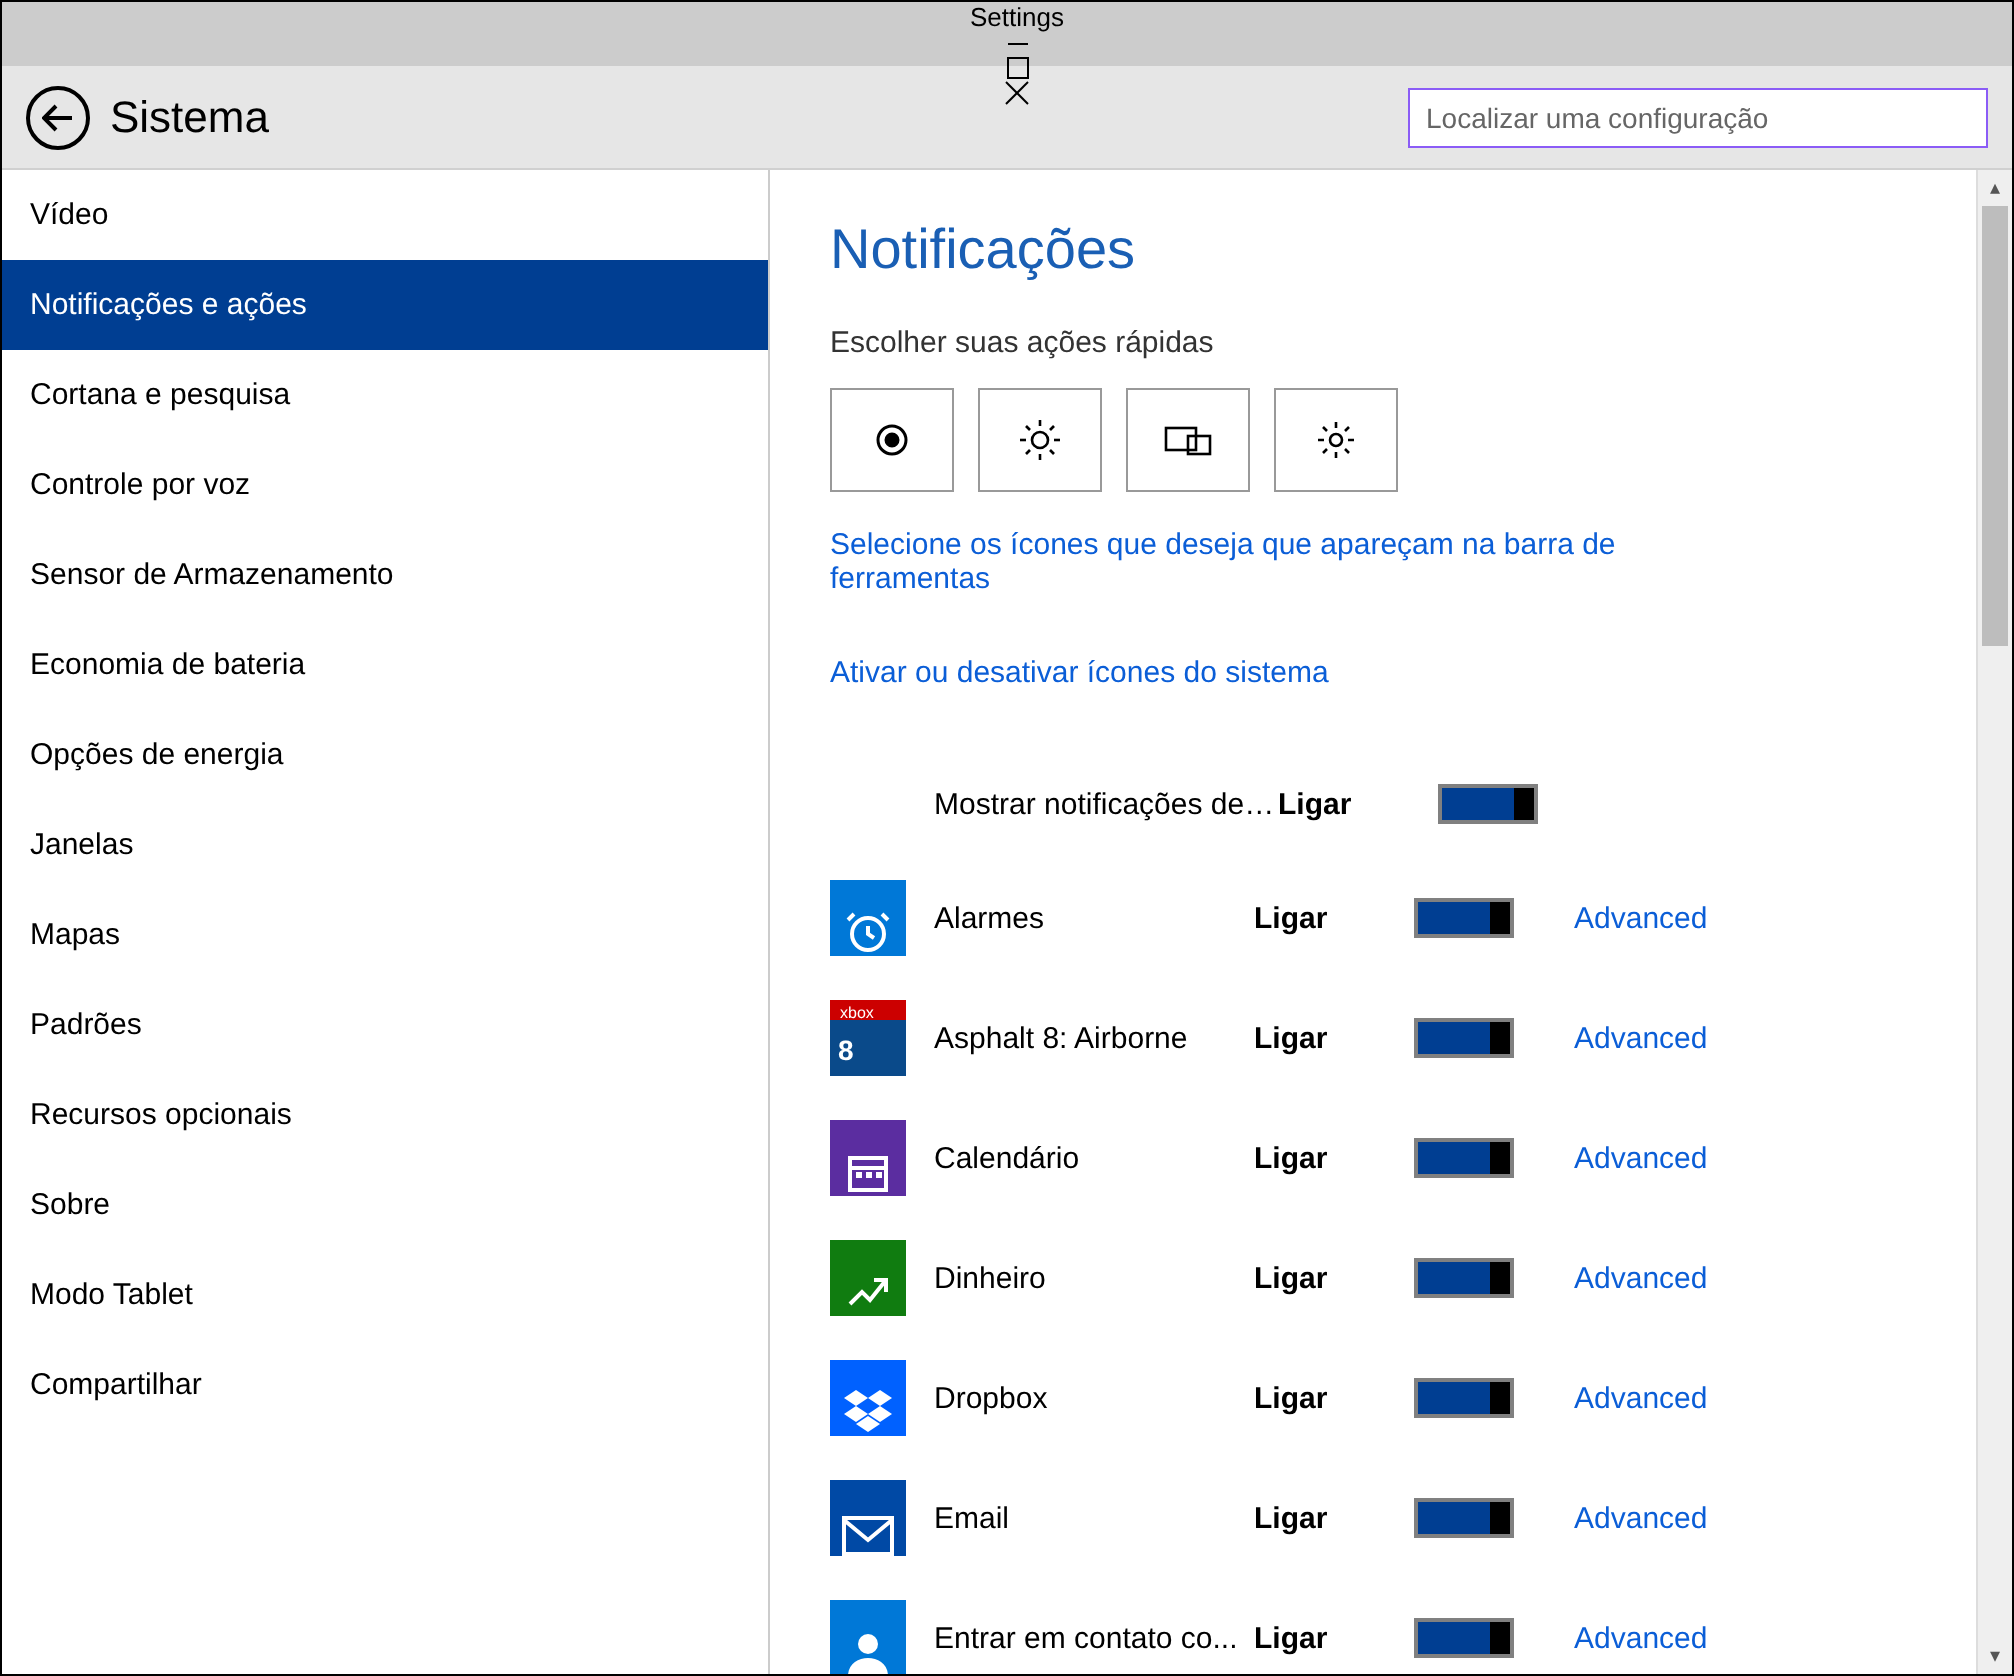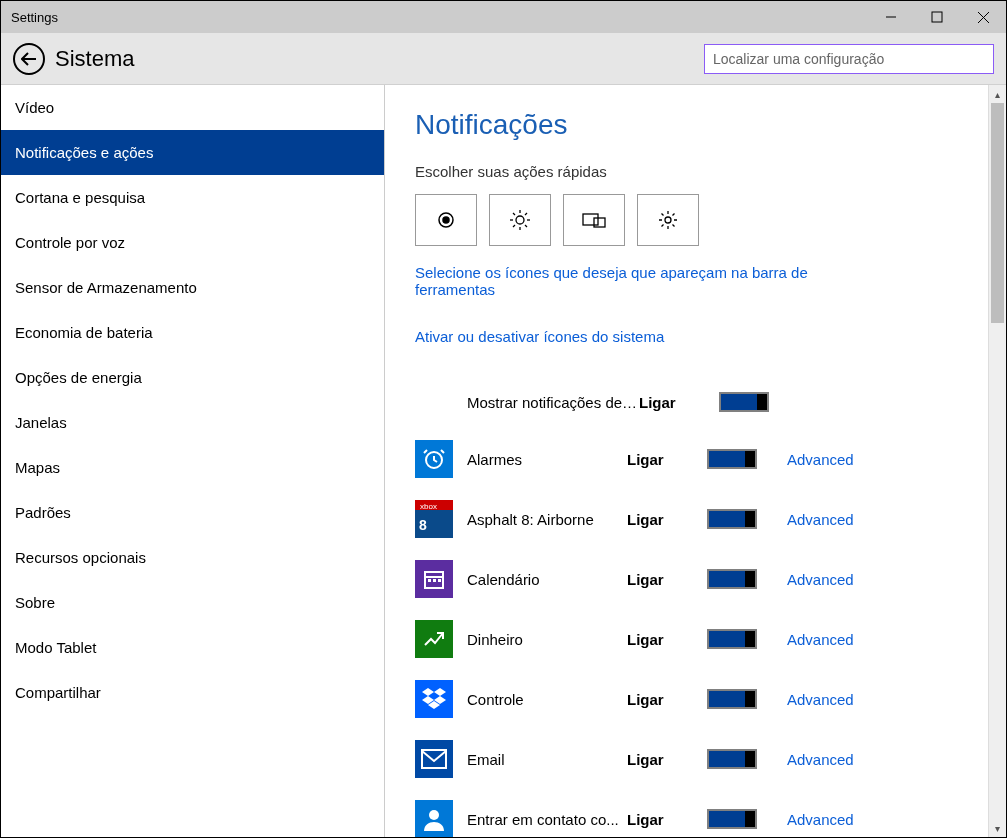--- a/index.html
+++ b/index.html
@@ -14,20 +14,21 @@
   }
   
   .titlebar {
     height: 32px;
     background: #ccc;
     display: flex;
     align-items: center;
     padding-left: 10px;
     font-size: 13px;
     color: #000;
+    flex-direction: column;
   }
   .titlebar .spacer { flex: 1; }
   .titlebar .winbtn {
     width: 46px; height: 32px;
     display: flex; align-items: center; justify-content: center;
     font-size: 14px;
   }
   .titlebar svg { stroke: #000; stroke-width: 1; fill: none; }
   
   .header {
@@ -119,21 +120,21 @@
   .section-gap { height: 18px; }
   .app-row {
     display: flex;
     align-items: center;
     height: 60px;
   }
   .app-row.first { height: 54px; }
   .app-icon {
     width: 38px; height: 38px;
     margin-right: 14px;
-    display: flex; align-items: center; justify-content: center;
+    display: flex; align-items: flex-end; justify-content: center;
     color: #fff;
     font-size: 18px;
     flex-shrink: 0;
   }
   .app-icon.placeholder { visibility: hidden; }
   .app-name {
     width: 160px;
     font-size: 15px;
     color: #000;
     white-space: nowrap;
@@ -368,21 +369,21 @@
           <div class="app-row">
             <div class="app-icon" style="background:#0061ff">
               <svg width="26" height="24" viewBox="0 0 26 24" fill="#fff">
                 <polygon points="7,1 13,5 7,9 1,5"></polygon>
                 <polygon points="19,1 25,5 19,9 13,5"></polygon>
                 <polygon points="7,9 13,13 7,17 1,13"></polygon>
                 <polygon points="19,9 25,13 19,17 13,13"></polygon>
                 <polygon points="7,18 13,22 19,18 13,14"></polygon>
               </svg>
             </div>
-            <div class="app-name">Controle</div>
+            <div class="app-name">Dropbox</div>
             <div class="app-status">Ligar</div>
             <div class="toggle">
               <div class="track"></div>
               <div class="thumb"></div>
             </div>
             <span class="advanced">Advanced</span>
           </div>
           <div class="app-row">
             <div class="app-icon" style="background:#0049a5">
               <svg width="26" height="20" viewBox="0 0 26 20" fill="#fff">

